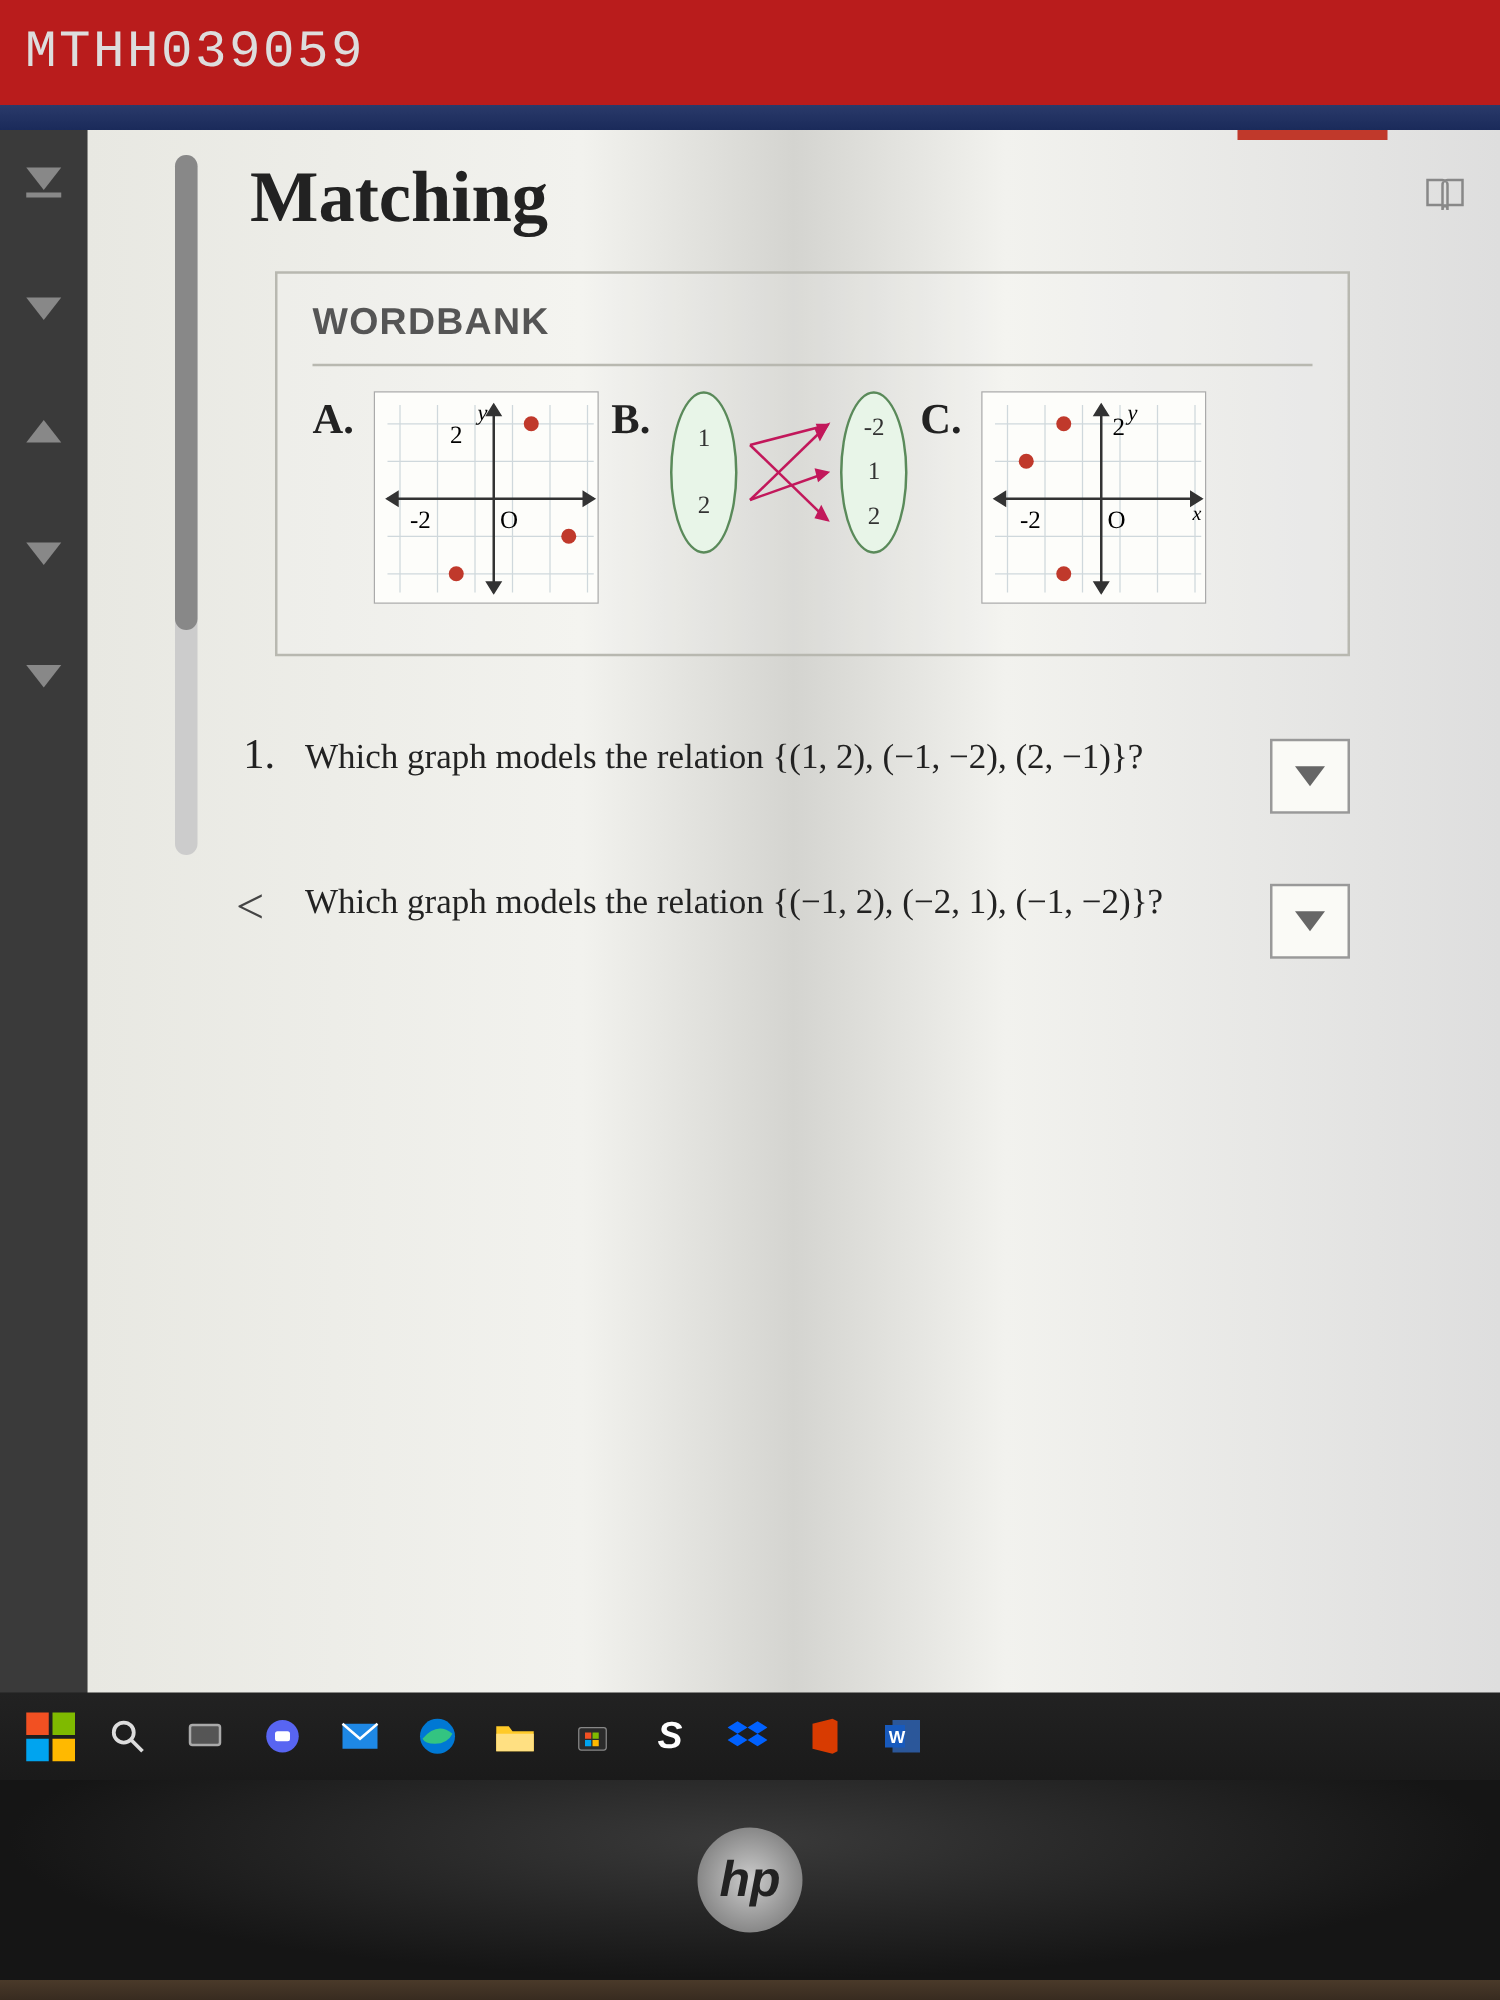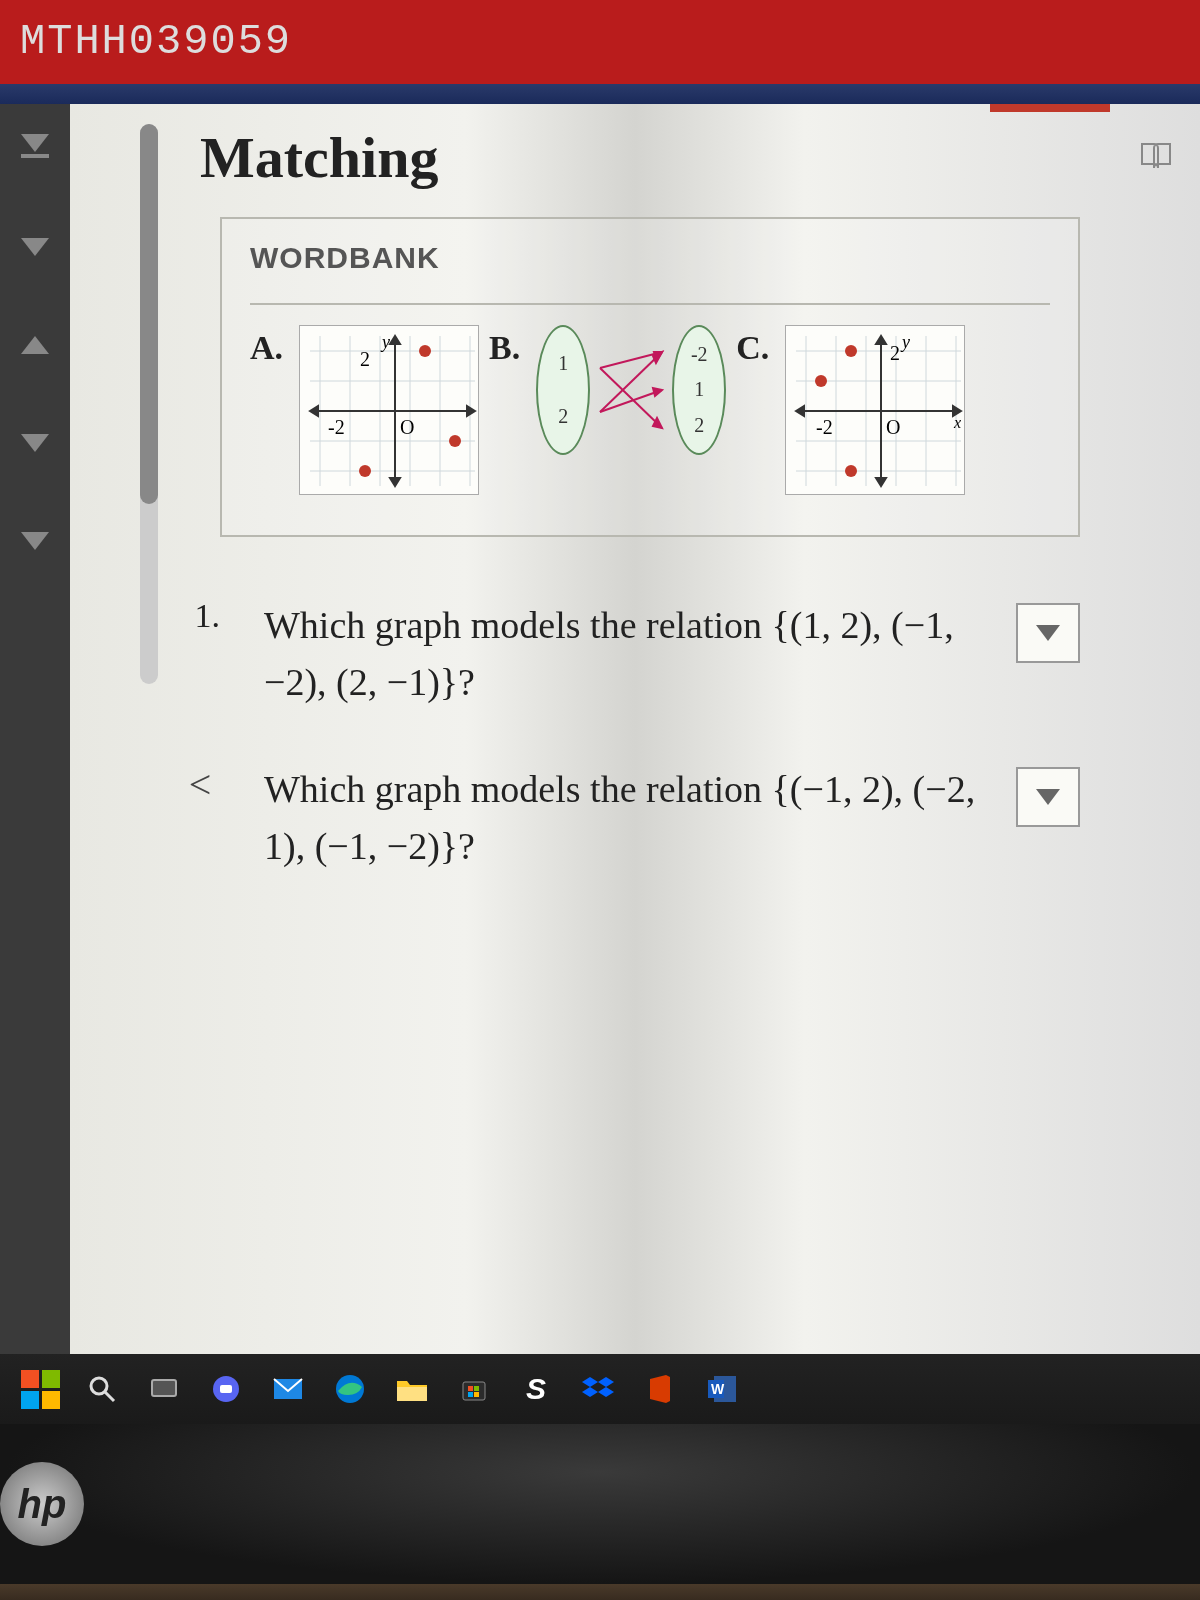--- a/index.html
+++ b/index.html
@@ -93,21 +93,21 @@
     padding: 22px 28px 40px 28px;
     background: rgba(255,255,255,0.15);
   }
   .wordbank-title {
     font-family: Arial, sans-serif;
     font-weight: bold;
     font-size: 30px;
     color: #555;
     letter-spacing: 1px;
     border-bottom: 2px solid #b8b8b0;
-    padding-bottom: 28px;
+    padding-bottom: 16px;
     margin-bottom: 20px;
   }
   .options-row { display:flex; gap:10px; align-items:flex-start; }
   .opt-label {
     font-family: Georgia, serif; font-size:34px; font-weight:bold; color:#222;
     margin-right:6px; margin-top:4px;
   }
   .graph-box {
     width: 180px; height: 170px;
     background: #fdfdfa;
@@ -133,21 +133,21 @@
     display:flex; align-items:flex-start;
     margin: 0 40px 50px 40px;
     gap: 24px;
   }
   .q-num {
     font-family: Georgia, serif; font-size:34px; color:#222;
     width: 40px; text-align:right;
   }
   .q-text {
     flex:1;
-    font-family: Georgia, serif; font-size:38px; color:#222; line-height:1.5;margin-left:20px;
+    font-family: Georgia, serif; font-size:28px; color:#222; line-height:1.5;
   }
   .dropdown {
     width: 64px; height: 60px;
     border: 2px solid #999;
     background: #fafaf6;
     display:flex; align-items:center; justify-content:center;
     cursor:pointer;
     margin-top:6px;
   }
   .dropdown .tri {
@@ -170,21 +170,21 @@
     display:grid; grid-template-columns:18px 18px; grid-template-rows:18px 18px; gap:3px;
   }
   .win-logo div{ background:#4cc2ff;}
   .win-logo div:nth-child(1){background:#f25022;}
   .win-logo div:nth-child(2){background:#7fba00;}
   .win-logo div:nth-child(3){background:#00a4ef;}
   .win-logo div:nth-child(4){background:#ffb900;}
   .bottom-band {
     height: 160px;
     background: radial-gradient(ellipse at center 30%, #3a3a3a 0%, #151515 70%);
-    display:flex; align-items:center; justify-content:flex-start;
+    display:flex; align-items:center; justify-content:center;
   }
   .hp-logo {
     width:84px;height:84px;border-radius:50%;
     background:radial-gradient(circle,#ccc 0%, #888 70%, #555 100%);
     display:flex;align-items:center;justify-content:center;
     font-family: Arial; font-style:italic; font-weight:bold; font-size:40px; color:#222;
   }
   .desk-strip{height:28px;background:linear-gradient(#4a3a2a,#2a2018);}
   svg.mini{position:absolute;top:0;left:0;}
 </style>

